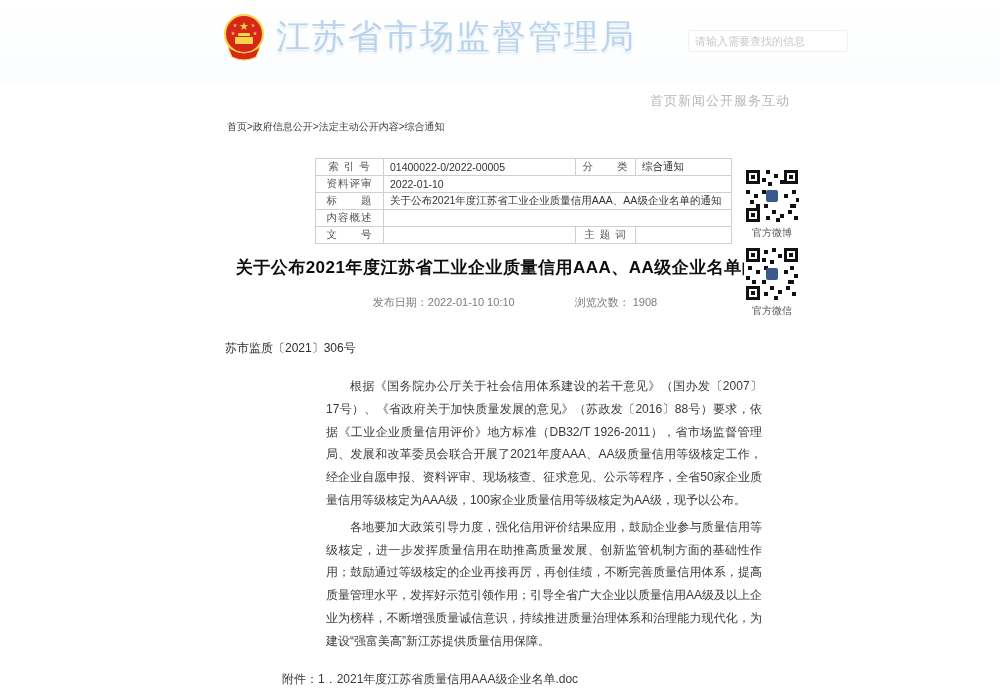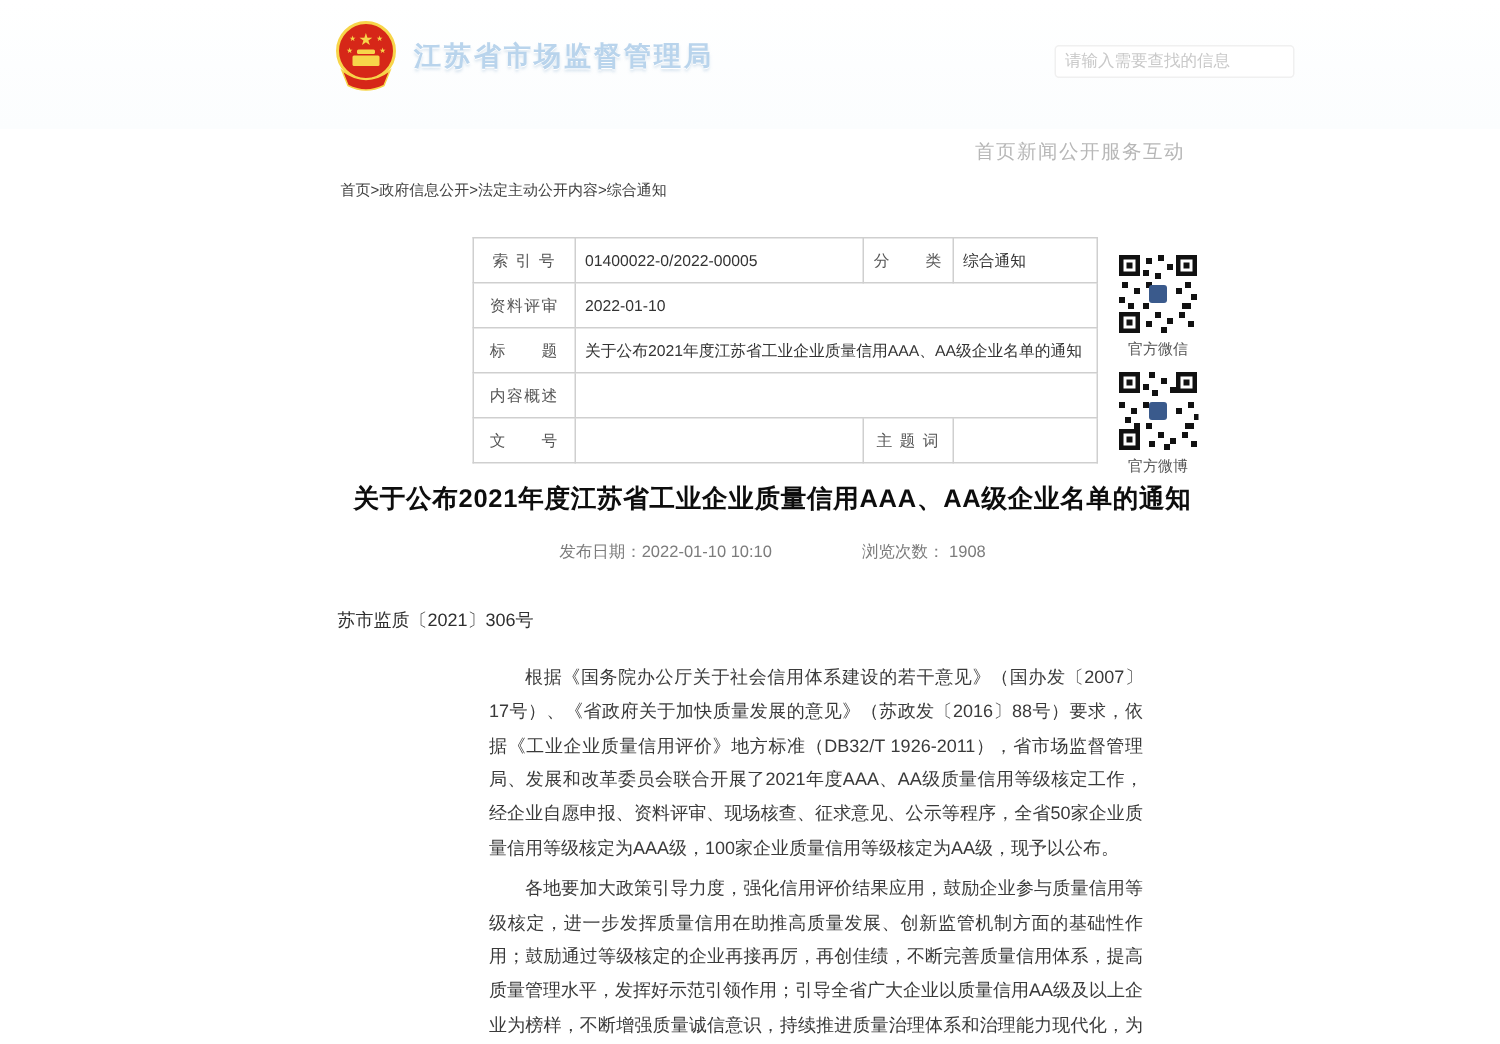--- a/index.html
+++ b/index.html
@@ -9,47 +9,46 @@
     background:#ffffff; color:#333; position:relative; overflow:hidden;
   }
   
   .header {
     position:absolute; left:0; top:0; width:1000px; height:86px;
     background:linear-gradient(180deg,#ffffff 0%,#fbfdfe 100%);
   }
   .brand { position:absolute; left:222px; top:13px; display:flex; align-items:center; }
   .emblem { width:44px; height:48px; margin-right:10px; }
   .site-title {
-    font-size:18px; font-weight:bold; letter-spacing:2px;
+    font-size:34px; font-weight:normal; letter-spacing:2px;
     color:#b9d4ec; text-shadow:0 1px 0 #ffffff, 0 2px 2px rgba(150,180,210,.35);
   }
   .search-box {
     position:absolute; left:688px; top:30px; width:160px; height:22px;
     border:1px solid #f0f0f0; border-radius:3px; background:#fff;
     font-size:11px; color:#999; padding:0 6px; outline:none;
     font-family:"Liberation Sans","DejaVu Sans",sans-serif;
-    margin-left:15px;
   }
   .search-box::placeholder { color:#c9c9c9; }
   
   .nav {
     position:absolute; left:252px; top:92px; width:538px;
     display:flex; justify-content:flex-end;
   }
   .nav-item { font-size:13px; color:#b7b7b7; cursor:pointer; letter-spacing:1px; }
   
   .breadcrumb {
     position:absolute; left:227px; top:120px; font-size:10px; color:#3f3f3f;
   }
   
   .content { position:absolute; left:225px; top:158px; width:580px; }
   
   .meta-table { border-collapse:collapse; margin-left:90px; width:416px; table-layout:fixed; }
   .meta-table td {
-    border:1px solid #cfcfcf; font-size:10.5px; height:30px;
+    border:1px solid #cfcfcf; font-size:10.5px; height:17px;
     padding:1px 6px; color:#333; overflow:hidden; white-space:nowrap;
   }
   .meta-table td.lbl { color:#555; text-align:center; letter-spacing:1px; }
   .col-l1 { width:68px; } .col-v1 { width:192px; } .col-l2 { width:60px; } .col-v2 { width:96px; }
   
   .qr-col { position:absolute; left:515px; top:10px; width:64px; text-align:center; }
   .qr-block { margin-bottom:6px; }
   .qr-img { width:56px; height:56px; display:block; margin:0 auto 2px auto; }
   .qr-label { font-size:10px; color:#555; }
   
@@ -129,20 +128,57 @@
     <tr>
       <td class="lbl">文　　号</td>
       <td></td>
       <td class="lbl">主 题 词</td>
       <td></td>
     </tr>
   </tbody>
     </table>
 
   <div class="qr-col">
+    <div class="qr-block">
+      <svg class="qr-img" viewBox="0 0 56 56">
+        <rect width="56" height="56" fill="#fff"></rect>
+        <rect x="2" y="2" width="14" height="14" fill="#111"></rect>
+          <rect x="5" y="5" width="8" height="8" fill="#fff"></rect>
+          <rect x="7" y="7" width="4" height="4" fill="#111"></rect>
+        <rect x="40" y="2" width="14" height="14" fill="#111"></rect>
+          <rect x="43" y="5" width="8" height="8" fill="#fff"></rect>
+          <rect x="45" y="7" width="4" height="4" fill="#111"></rect>
+        <rect x="2" y="40" width="14" height="14" fill="#111"></rect>
+          <rect x="5" y="43" width="8" height="8" fill="#fff"></rect>
+          <rect x="7" y="45" width="4" height="4" fill="#111"></rect>
+        <rect x="22" y="2" width="4" height="4" fill="#111"></rect>
+          <rect x="30" y="6" width="4" height="4" fill="#111"></rect>
+          <rect x="36" y="12" width="4" height="4" fill="#111"></rect>
+        <rect x="18" y="10" width="4" height="4" fill="#111"></rect>
+          <rect x="24" y="14" width="4" height="4" fill="#111"></rect>
+          <rect x="2" y="22" width="4" height="4" fill="#111"></rect>
+        <rect x="10" y="26" width="4" height="4" fill="#111"></rect>
+          <rect x="18" y="22" width="4" height="4" fill="#111"></rect>
+          <rect x="48" y="22" width="4" height="4" fill="#111"></rect>
+        <rect x="52" y="30" width="3" height="4" fill="#111"></rect>
+          <rect x="40" y="26" width="4" height="4" fill="#111"></rect>
+          <rect x="20" y="36" width="4" height="4" fill="#111"></rect>
+        <rect x="28" y="42" width="4" height="4" fill="#111"></rect>
+          <rect x="36" y="46" width="4" height="4" fill="#111"></rect>
+          <rect x="44" y="42" width="4" height="4" fill="#111"></rect>
+        <rect x="50" y="48" width="4" height="4" fill="#111"></rect>
+          <rect x="32" y="50" width="4" height="4" fill="#111"></rect>
+          <rect x="6" y="32" width="4" height="4" fill="#111"></rect>
+        <rect x="12" y="36" width="4" height="4" fill="#111"></rect>
+          <rect x="46" y="36" width="6" height="4" fill="#111"></rect>
+          <rect x="22" y="48" width="4" height="4" fill="#111"></rect>
+        <rect x="22" y="22" width="12" height="12" rx="2" fill="#3a5a8c"></rect>
+      </svg>
+      <div class="qr-label">官方微博</div>
+    </div>
     <div class="qr-block">
       <svg class="qr-img" viewBox="0 0 56 56">
         <rect width="56" height="56" fill="#fff"></rect>
         <rect x="2" y="2" width="14" height="14" fill="#111"></rect>
           <rect x="5" y="5" width="8" height="8" fill="#fff"></rect>
           <rect x="7" y="7" width="4" height="4" fill="#111"></rect>
         <rect x="40" y="2" width="14" height="14" fill="#111"></rect>
           <rect x="43" y="5" width="8" height="8" fill="#fff"></rect>
           <rect x="45" y="7" width="4" height="4" fill="#111"></rect>
         <rect x="2" y="40" width="14" height="14" fill="#111"></rect>
@@ -166,74 +202,38 @@
         <rect x="48" y="46" width="4" height="4" fill="#111"></rect>
           <rect x="30" y="50" width="4" height="4" fill="#111"></rect>
           <rect x="2" y="30" width="4" height="4" fill="#111"></rect>
         <rect x="8" y="34" width="4" height="4" fill="#111"></rect>
           <rect x="44" y="34" width="6" height="4" fill="#111"></rect>
           <rect x="20" y="46" width="4" height="4" fill="#111"></rect>
         <rect x="22" y="22" width="12" height="12" rx="2" fill="#3a5a8c"></rect>
       </svg>
       <div class="qr-label">官方微信</div>
     </div>
-    <div class="qr-block">
-      <svg class="qr-img" viewBox="0 0 56 56">
-        <rect width="56" height="56" fill="#fff"></rect>
-        <rect x="2" y="2" width="14" height="14" fill="#111"></rect>
-          <rect x="5" y="5" width="8" height="8" fill="#fff"></rect>
-          <rect x="7" y="7" width="4" height="4" fill="#111"></rect>
-        <rect x="40" y="2" width="14" height="14" fill="#111"></rect>
-          <rect x="43" y="5" width="8" height="8" fill="#fff"></rect>
-          <rect x="45" y="7" width="4" height="4" fill="#111"></rect>
-        <rect x="2" y="40" width="14" height="14" fill="#111"></rect>
-          <rect x="5" y="43" width="8" height="8" fill="#fff"></rect>
-          <rect x="7" y="45" width="4" height="4" fill="#111"></rect>
-        <rect x="22" y="2" width="4" height="4" fill="#111"></rect>
-          <rect x="30" y="6" width="4" height="4" fill="#111"></rect>
-          <rect x="36" y="12" width="4" height="4" fill="#111"></rect>
-        <rect x="18" y="10" width="4" height="4" fill="#111"></rect>
-          <rect x="24" y="14" width="4" height="4" fill="#111"></rect>
-          <rect x="2" y="22" width="4" height="4" fill="#111"></rect>
-        <rect x="10" y="26" width="4" height="4" fill="#111"></rect>
-          <rect x="18" y="22" width="4" height="4" fill="#111"></rect>
-          <rect x="48" y="22" width="4" height="4" fill="#111"></rect>
-        <rect x="52" y="30" width="3" height="4" fill="#111"></rect>
-          <rect x="40" y="26" width="4" height="4" fill="#111"></rect>
-          <rect x="20" y="36" width="4" height="4" fill="#111"></rect>
-        <rect x="28" y="42" width="4" height="4" fill="#111"></rect>
-          <rect x="36" y="46" width="4" height="4" fill="#111"></rect>
-          <rect x="44" y="42" width="4" height="4" fill="#111"></rect>
-        <rect x="50" y="48" width="4" height="4" fill="#111"></rect>
-          <rect x="32" y="50" width="4" height="4" fill="#111"></rect>
-          <rect x="6" y="32" width="4" height="4" fill="#111"></rect>
-        <rect x="12" y="36" width="4" height="4" fill="#111"></rect>
-          <rect x="46" y="36" width="6" height="4" fill="#111"></rect>
-          <rect x="22" y="48" width="4" height="4" fill="#111"></rect>
-        <rect x="22" y="22" width="12" height="12" rx="2" fill="#3a5a8c"></rect>
-      </svg>
-      <div class="qr-label">官方微博</div>
-    </div>
   </div>
 
   <h1 class="article-title">关于公布2021年度江苏省工业企业质量信用AAA、AA级企业名单的通知</h1>
 
   <div class="article-meta">
     <span>发布日期：</span><span>2022-01-10 10:10</span><span class="gap"></span><span>浏览次数：</span> <span>1908</span>
   </div>
 
   <div class="doc-number">苏市监质〔2021〕306号</div>
 
   <div class="body-text">
     <div class="para">根据《国务院办公厅关于社会信用体系建设的若干意见》（国办发〔2007〕17号）、《省政府关于加快质量发展的意见》（苏政发〔2016〕88号）要求，依据《工业企业质量信用评价》地方标准（DB32/T 1926-2011），省市场监督管理局、发展和改革委员会联合开展了2021年度AAA、AA级质量信用等级核定工作，经企业自愿申报、资料评审、现场核查、征求意见、公示等程序，全省50家企业质量信用等级核定为AAA级，100家企业质量信用等级核定为AA级，现予以公布。</div>
     <div class="para">各地要加大政策引导力度，强化信用评价结果应用，鼓励企业参与质量信用等级核定，进一步发挥质量信用在助推高质量发展、创新监管机制方面的基础性作用；鼓励通过等级核定的企业再接再厉，再创佳绩，不断完善质量信用体系，提高质量管理水平，发挥好示范引领作用；引导全省广大企业以质量信用AA级及以上企业为榜样，不断增强质量诚信意识，持续推进质量治理体系和治理能力现代化，为建设“强富美高”新江苏提供质量信用保障。</div>
   </div>
 
   <div class="attachments">
     <div class="attach-row">
       <span>附件：</span>
+      <a class="attach-link">1．2021年度江苏省质量信用AAA级企业名单.doc</a>
     </div>
     <div class="attach-row second">
       <a class="attach-link">2．2021年度江苏省质量信用AA级企业名单.doc</a>
     </div>
   </div>
 
 </div>
 
 </body></html>

